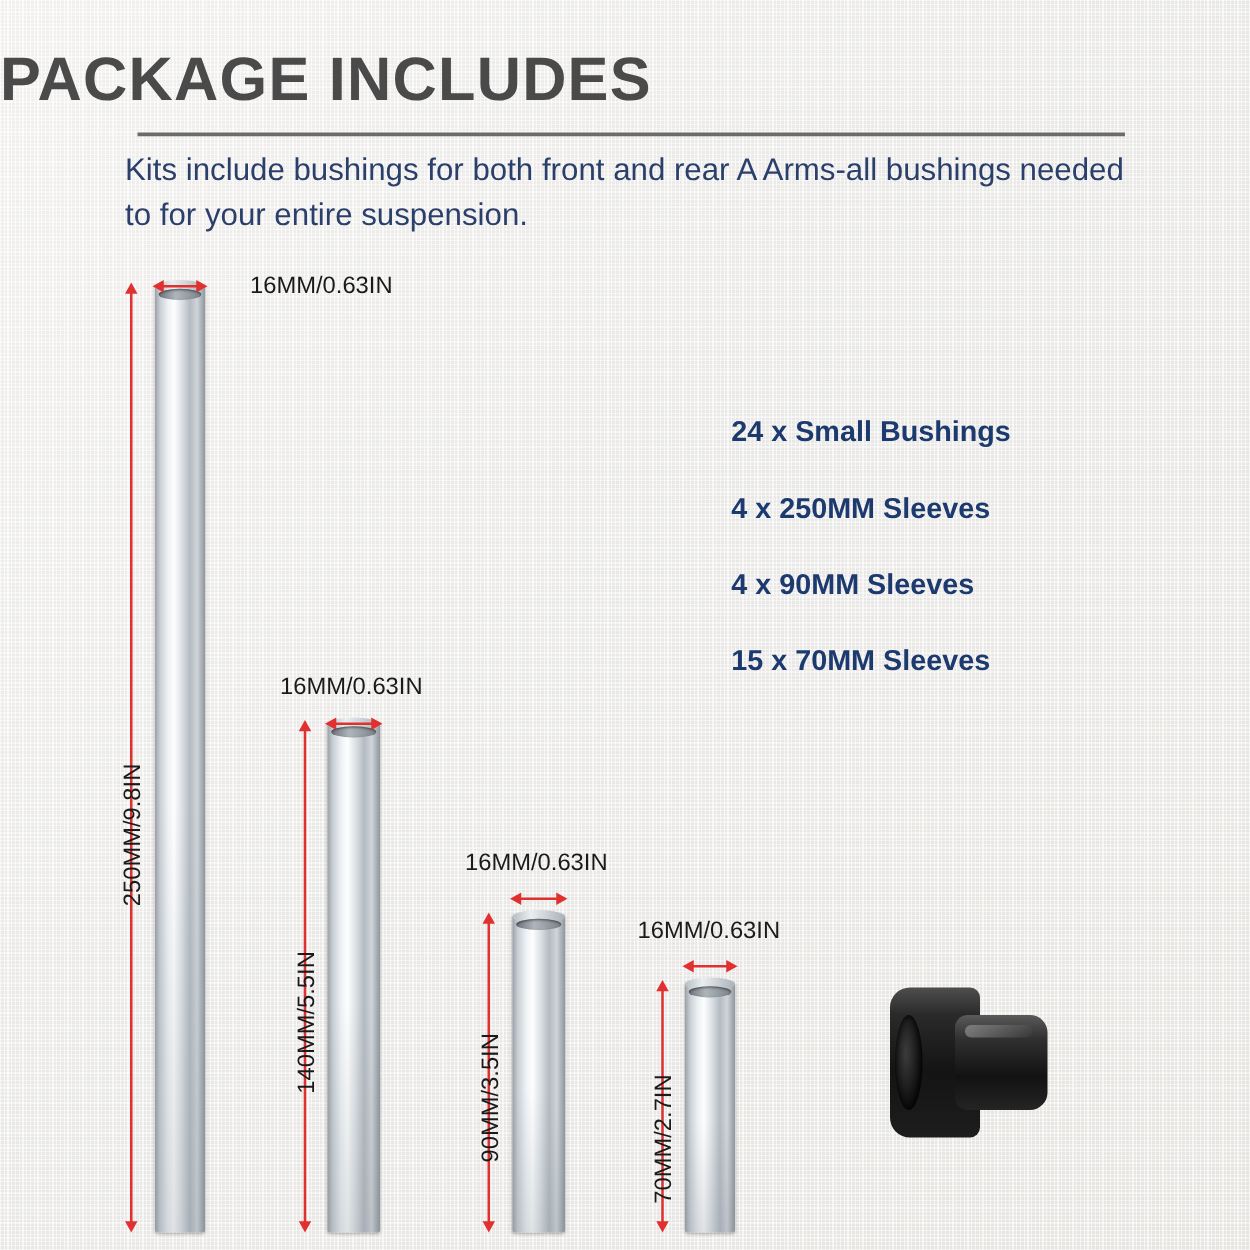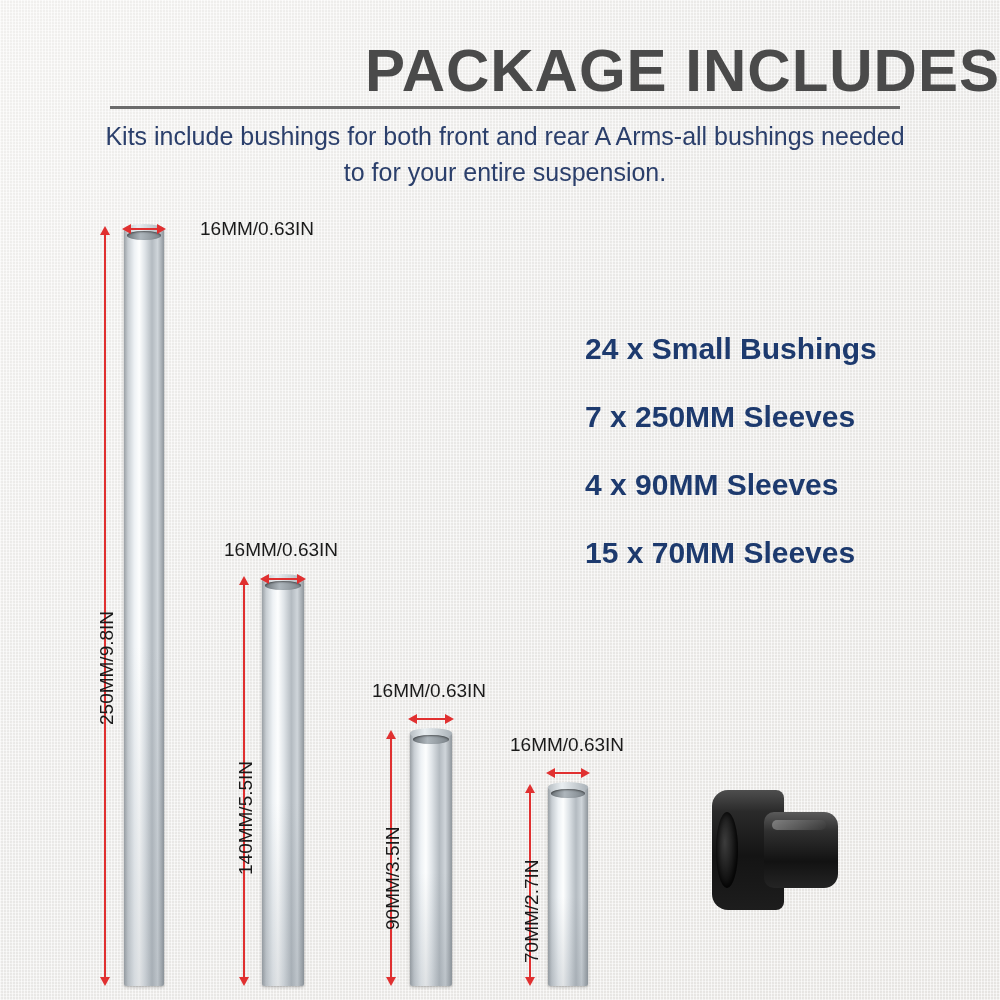--- a/index.html
+++ b/index.html
@@ -23,55 +23,54 @@
       linear-gradient(135deg, #f7f6f4 0%, #efeeec 45%, #eceae7 100%);
     overflow: hidden;
   }
 
   
   .title {
     position: absolute;
     left: 0;
     top: 36px;
     width: 1000px;
-    text-align: right;
-    font-size: 60px;
+    text-align: left;
+    font-size: 49px;
     font-weight: bold;
     letter-spacing: 1px;
     color: #4a4a4a;
     font-family: "Liberation Sans", sans-serif;
   }
   .title-rule {
     position: absolute;
     left: 110px;
     top: 106px;
     width: 790px;
     height: 3px;
     background: #6b6b6b;
   }
   .subtitle {
     position: absolute;
     left: 100px;
     top: 118px;
     width: 810px;
-    text-align: center;
     font-size: 25px;
     line-height: 36px;
     color: #2b3f6b;
   }
 
   
   .bullets {
     position: absolute;
     left: 585px;
     top: 332px;
     width: 400px;
   }
   .bullet {
-    font-size: 30px;
+    font-size: 23px;
     font-weight: bold;
     color: #1d3a6e;
     margin-bottom: 34px;
     white-space: nowrap;
   }
 
   
   .tube {
     position: absolute;
     border-radius: 2px;
@@ -210,21 +209,21 @@
 <body>
 
 <div id="page">
 
   <div class="title">PACKAGE INCLUDES</div>
   <div class="title-rule"></div>
   <div class="subtitle">Kits include bushings for both front and rear A Arms-all bushings needed to for your entire suspension.</div>
 
   <div class="bullets">
     <div class="bullet">24 x Small Bushings</div>
-    <div class="bullet">7 x 250MM Sleeves</div>
+    <div class="bullet">4 x 250MM Sleeves</div>
     <div class="bullet">4 x 90MM Sleeves</div>
     <div class="bullet">15 x 70MM Sleeves</div>
   </div>
 
   <div class="tube" style="left:124px; top:228px; width:40px; height:758px;">
     <div class="cap"></div>
     <div class="rim"></div>
     <div class="shade"></div>
   </div>
 

